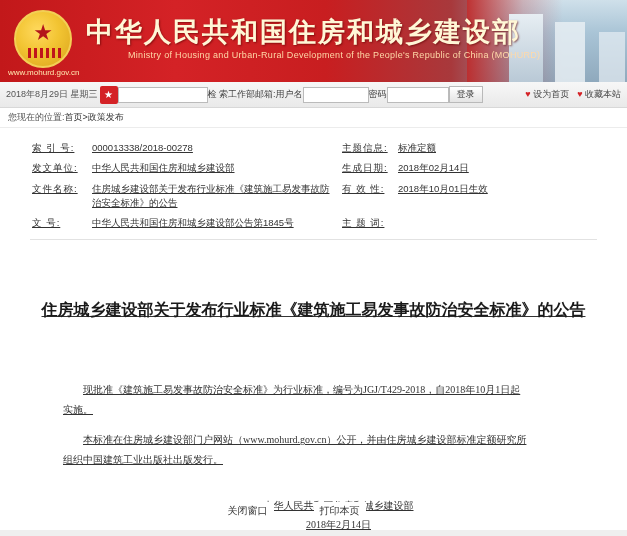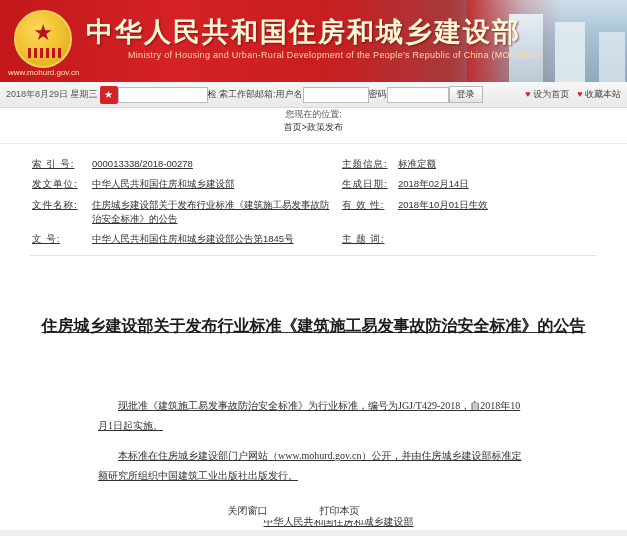--- a/index.html
+++ b/index.html
@@ -127,27 +127,26 @@
     font-size: 9px; color: #444;
     white-space: nowrap;
   }
   .rightlinks span:before {
     content: "♥ ";
     color: #d42226;
   }
 
   
   .crumb {
-    width: 627px; height: 36px;
+    width: 627px; height: 20px;
     display: flex; align-items: center;
     padding: 0 8px;
     font-size: 9px; color: #555;
     background: #fff;
     border-bottom: 1px solid #ececec;
-    flex-direction: column;
   }
   .crumb b { font-weight: normal; color: #333; text-align: right; }
 
   
   .doc {
     width: 627px;
     padding: 10px 28px 0 28px;
     text-decoration: underline;
   }
   .meta {
@@ -180,21 +179,21 @@
     font-size: 16px;
     font-weight: bold;
     color: #1a1a1a;
     margin: 58px 0 0 0;
     padding: 0 10px;
     line-height: 1.5;
     font-family: "Liberation Serif", serif;
   }
 
   .para-wrap {
-    margin: 58px 70px 0 70px;
+    margin: 58px 70px 0 35px;
     font-size: 10px;
     line-height: 2.0;
     color: #333;
     font-family: "Liberation Serif", serif;
   }
   .para { text-indent: 2em; margin: 0 0 10px 0; }
   .para.last { margin-bottom: 0; }
 
   .signoff {
     margin: 26px 70px 0 0;

